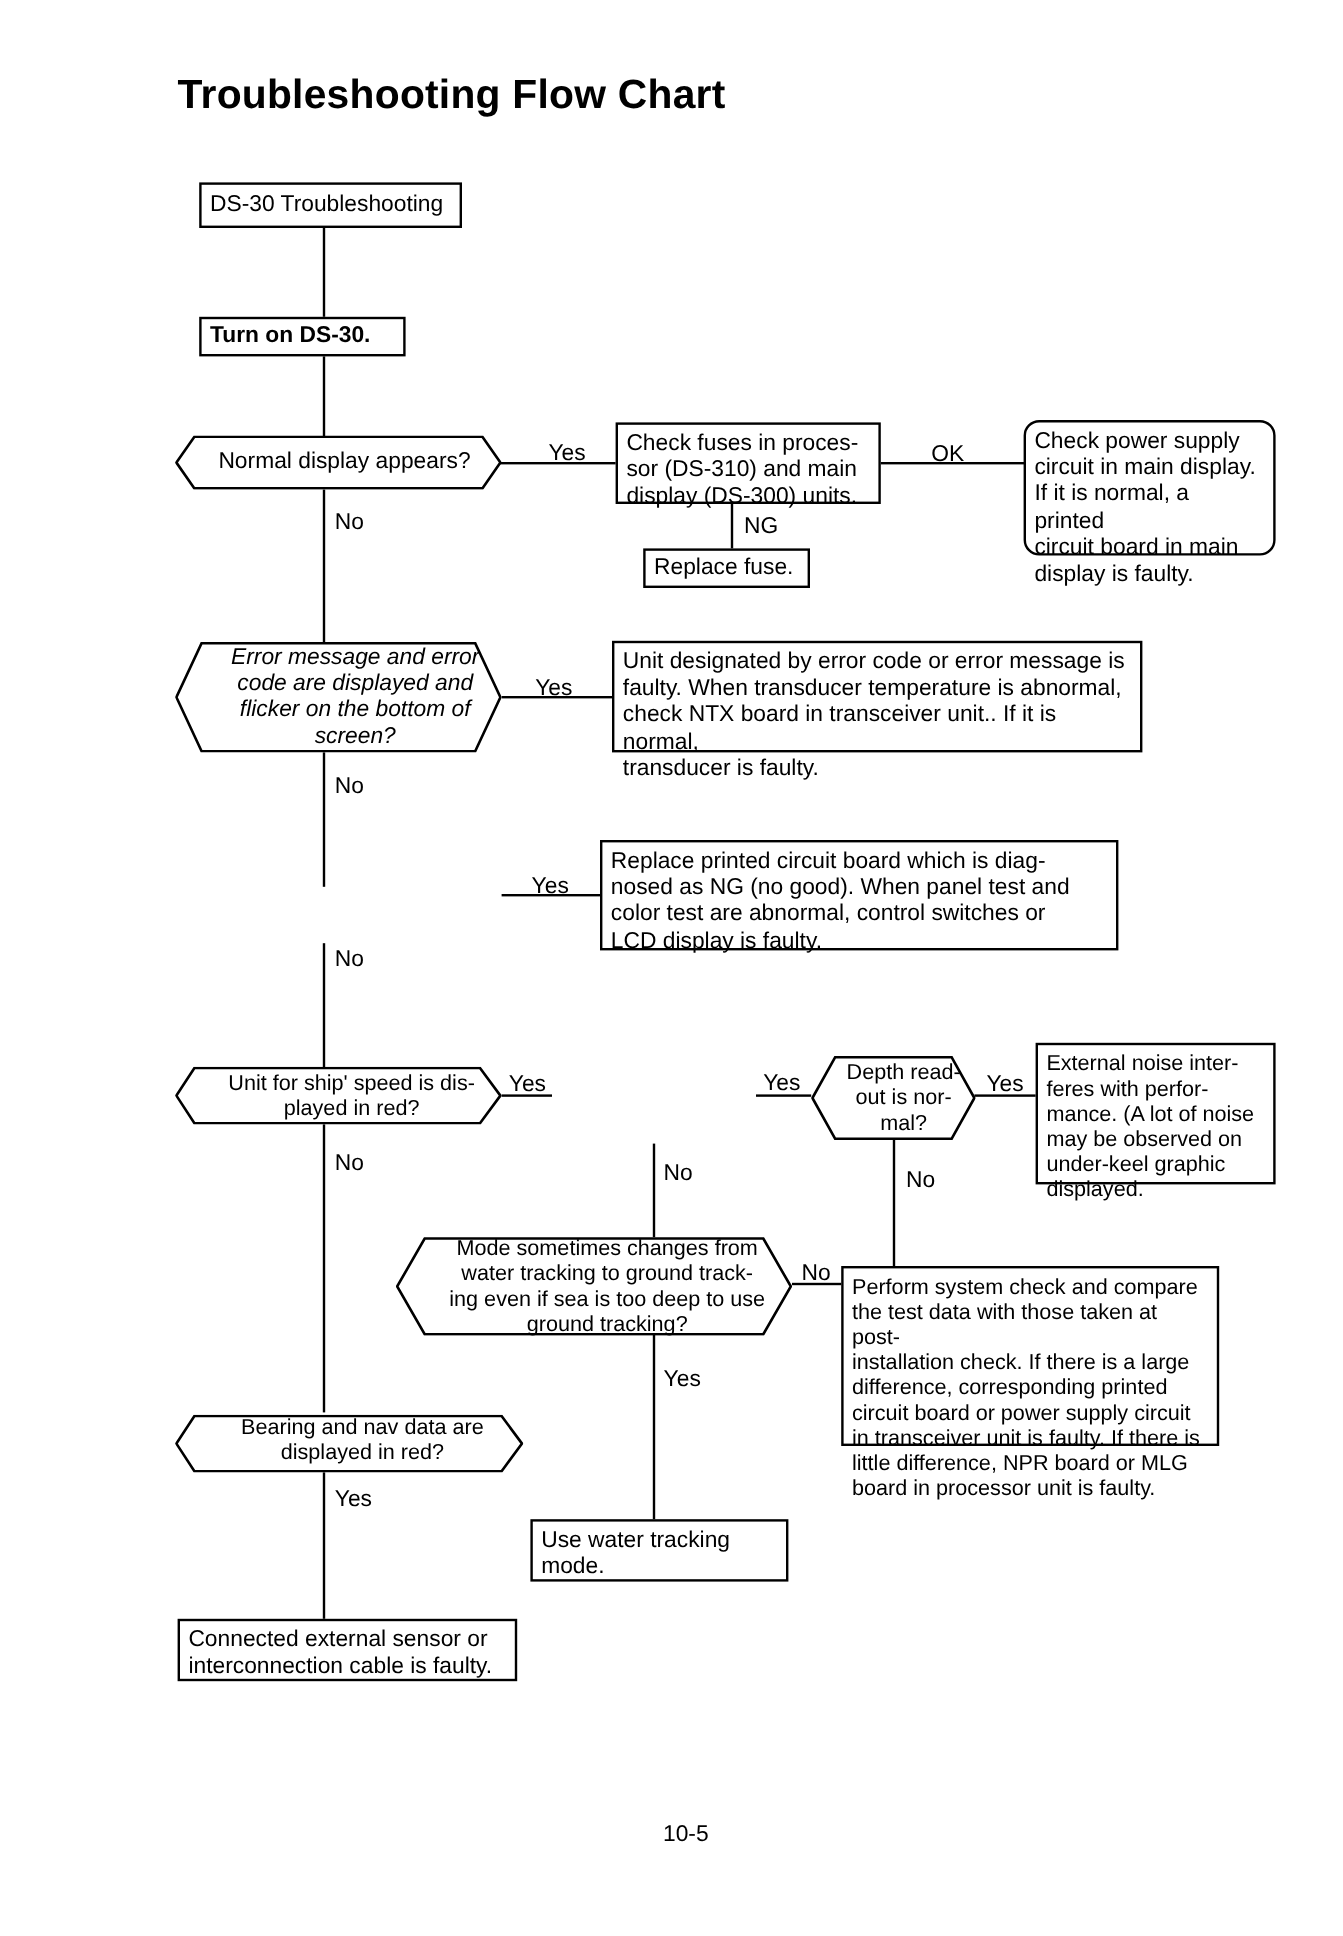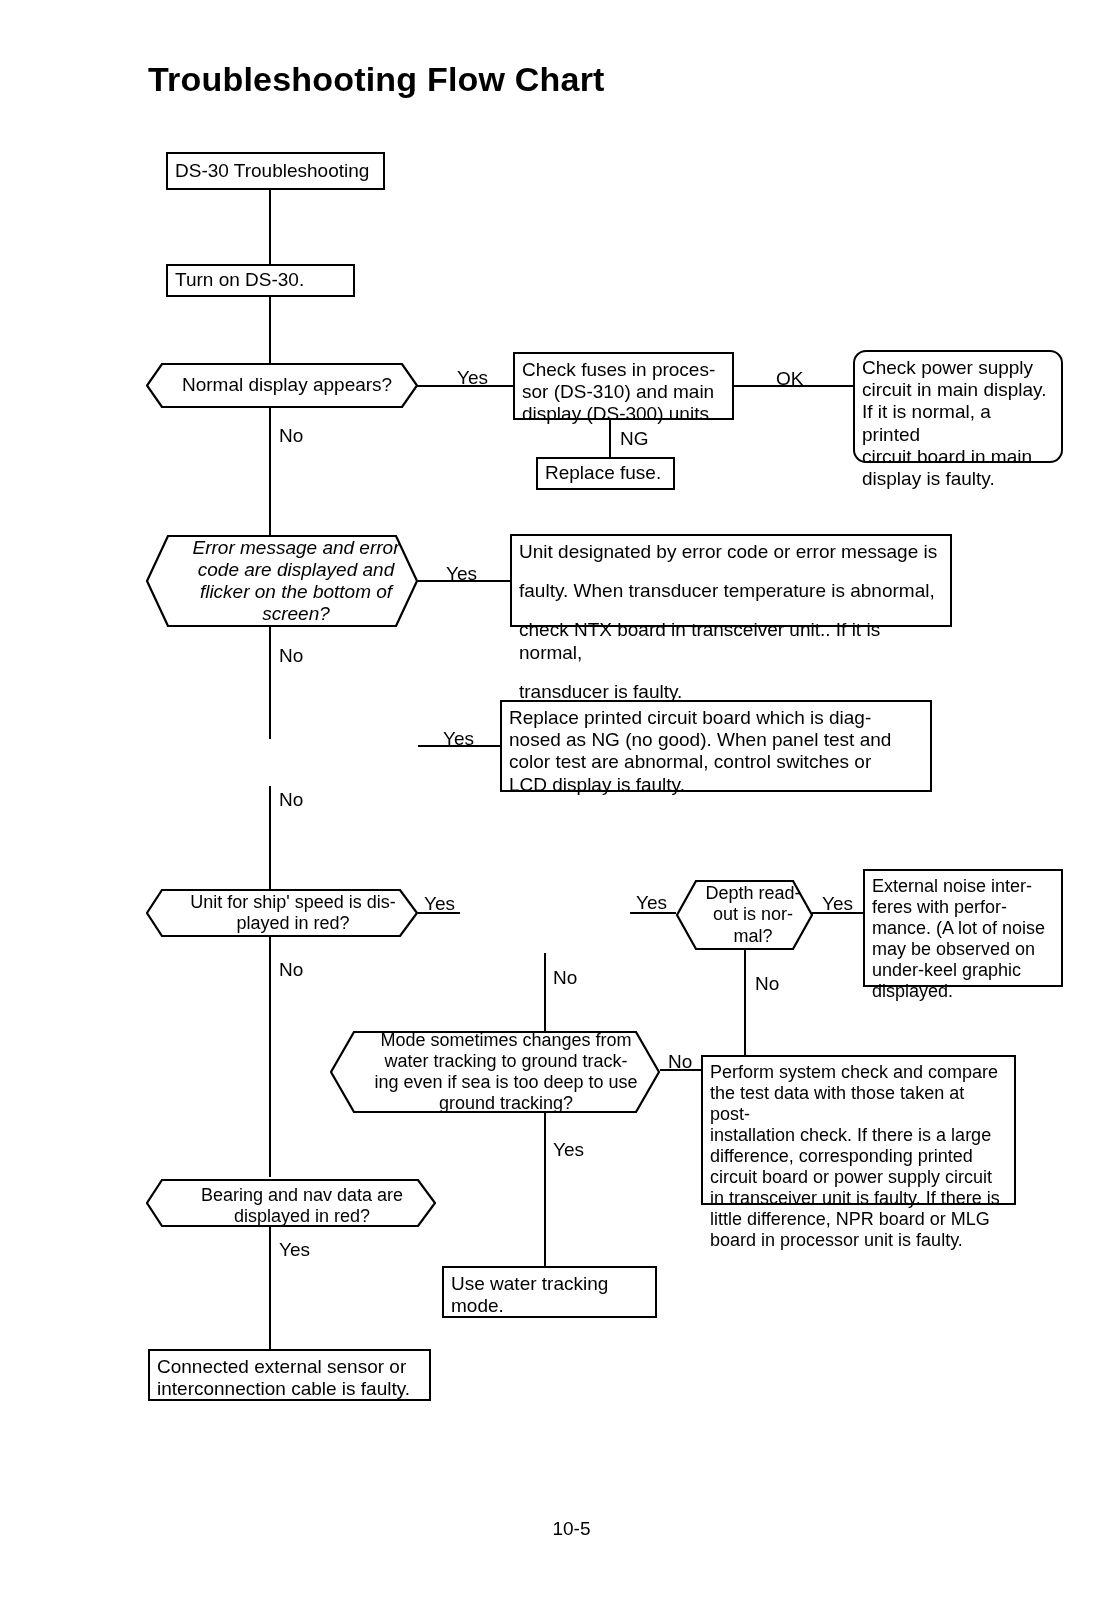--- a/index.html
+++ b/index.html
@@ -139,21 +139,21 @@
   <div class="line v" style="left:744px; top:948px; height:110px;"></div>
 
   <div class="line h" style="left:660px; top:1069px; width:42px;"></div>
 
   <div class="line v" style="left:544px; top:1112px; height:155px;"></div>
 
   <div class="node box t19" style="left:166px; top:152px; width:219px; height:38px;">
     <span>DS-30 Troubleshooting</span>
   </div>
 
-  <div class="node box t19" style="left:166px; top:264px; width:189px; height:33px;">
+  <div class="node box t19" style="left:166px; top:264px; width:172px; height:33px;font-weight:bold;">
     <span>Turn on DS-30.</span>
   </div>
 
   <div class="node hex" style="left:146px; top:363px; width:272px; height:45px;">
     <svg viewBox="0 0 272 45" preserveAspectRatio="none">
       <polygon points="16,1 256,1 271,22.5 256,44 16,44 1,22.5" fill="#fff" stroke="#000" stroke-width="2.2"></polygon>
     </svg>
     <div class="hex-text t19" style="padding-left:36px;">
       <span>Normal display appears?</span>
     </div>
@@ -182,21 +182,21 @@
       <polygon points="22,1 250,1 271,46 250,91 22,91 1,46" fill="#fff" stroke="#000" stroke-width="2.2"></polygon>
     </svg>
     <div class="hex-text t19" style="padding-left:28px; flex-direction:column; justify-content:center;font-style:italic;">
       <span>Error message and error</span>
       <span>code are displayed and</span>
       <span>flicker on the bottom of</span>
       <span>screen?</span>
     </div>
   </div>
 
-  <div class="node box t19 top-align" style="left:510px; top:534px; width:442px; height:93px; flex-direction:column;gap:17px;">
+  <div class="node box t19 top-align" style="left:510px; top:534px; width:442px; height:93px; flex-direction:column;">
     <span>Unit designated by error code or error message is</span>
     <span>faulty. When transducer temperature is abnormal,</span>
     <span>check NTX board in transceiver  unit.. If it is normal,</span>
     <span>transducer is faulty.</span>
   </div>
 
 
   <div class="node box t19 top-align" style="left:500px; top:700px; width:432px; height:92px; flex-direction:column;">
     <span>Replace printed circuit board which is diag-</span>
     <span>nosed as NG (no good). When panel test and</span>
@@ -255,21 +255,21 @@
     <span>circuit board or power supply circuit</span>
     <span>in transceiver unit is faulty. If there is</span>
     <span>little difference, NPR board or MLG</span>
     <span>board in processor unit is faulty.</span>
   </div>
 
   <div class="node hex" style="left:146px; top:1179px; width:290px; height:48px;">
     <svg viewBox="0 0 290 48" preserveAspectRatio="none">
       <polygon points="16,1 272,1 289,24 272,47 16,47 1,24" fill="#fff" stroke="#000" stroke-width="2.2"></polygon>
     </svg>
-    <div class="hex-text t18" style="padding-left:22px; flex-direction:column; justify-content:flex-end;">
+    <div class="hex-text t18" style="padding-left:22px; flex-direction:column; justify-content:flex-start;">
       <span>Bearing and nav data are</span>
       <span>displayed in red?</span>
     </div>
   </div>
 
   <div class="node box t19 top-align" style="left:442px; top:1266px; width:215px; height:52px; flex-direction:column;">
     <span>Use water tracking</span>
     <span>mode.</span>
   </div>
 

